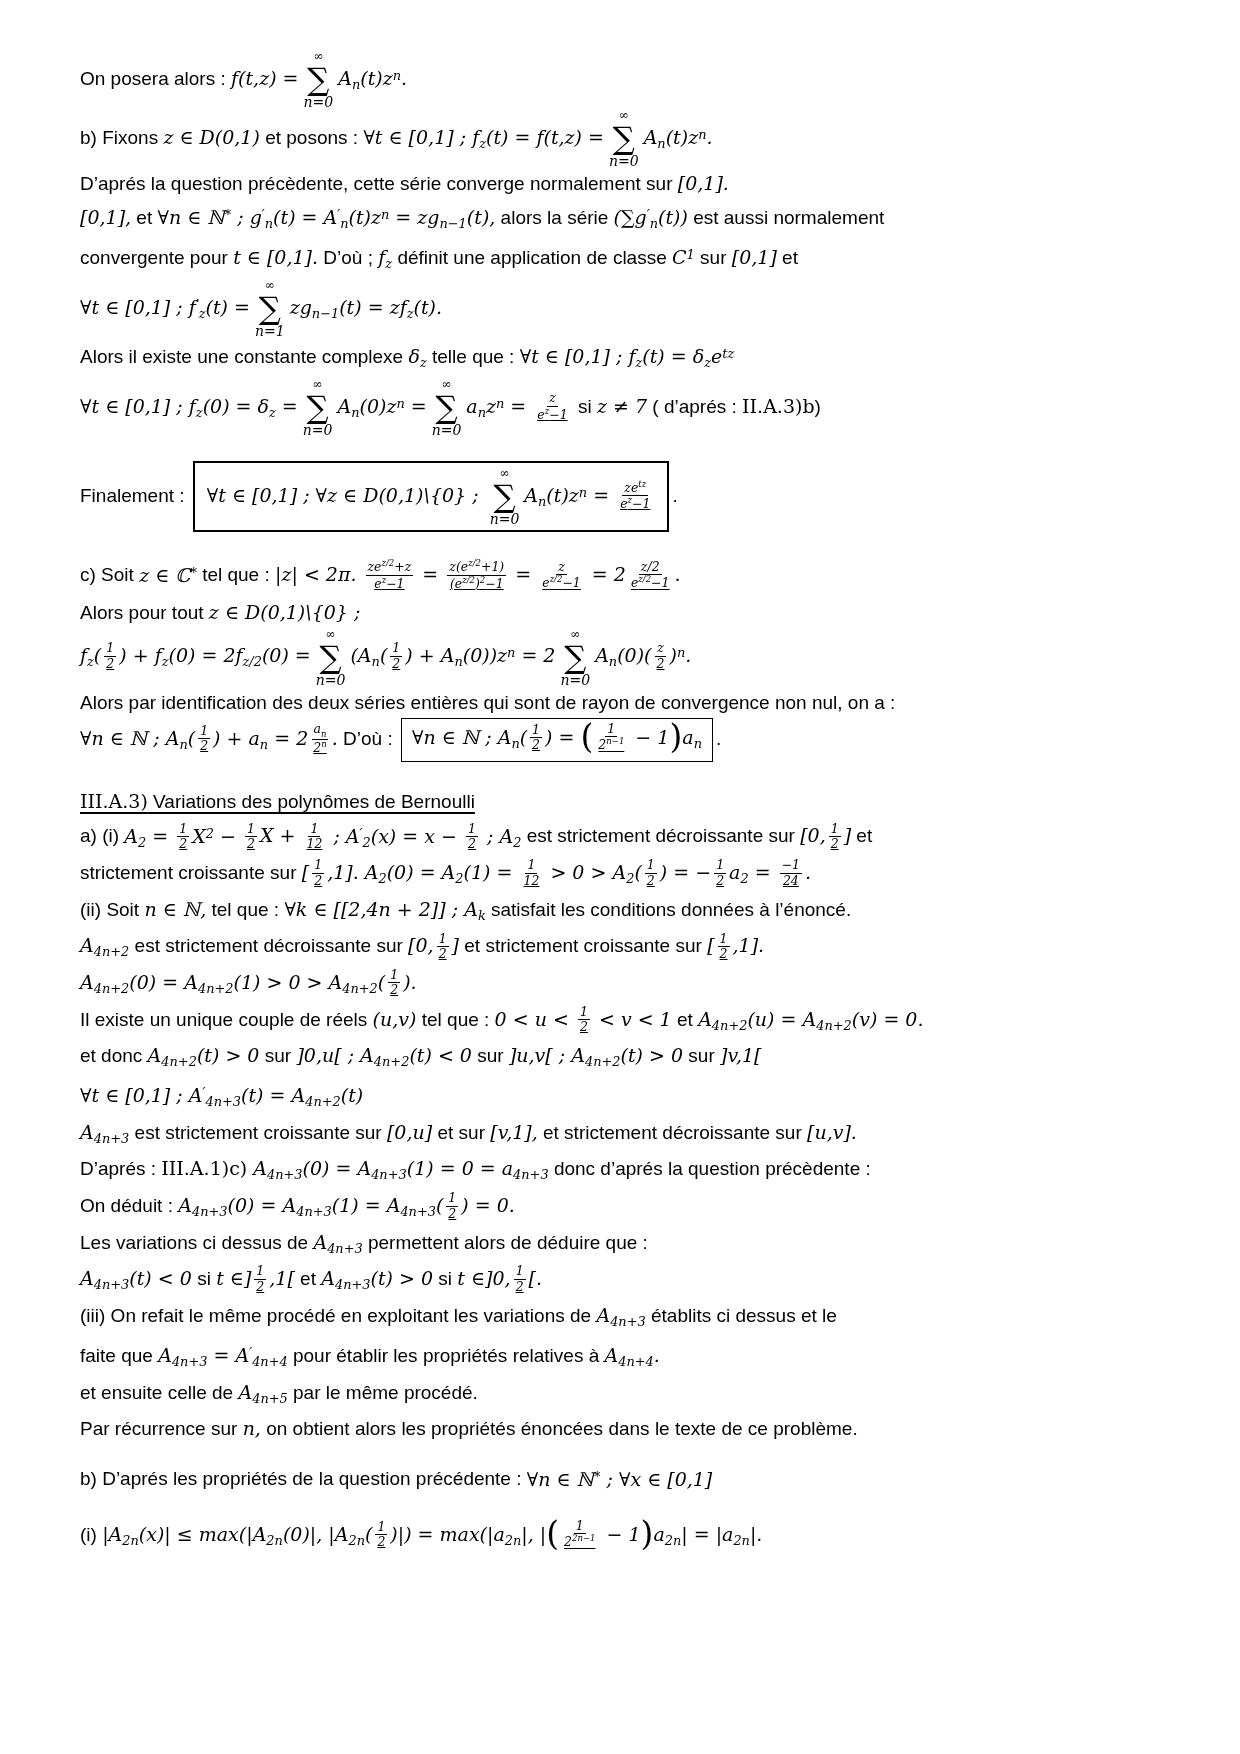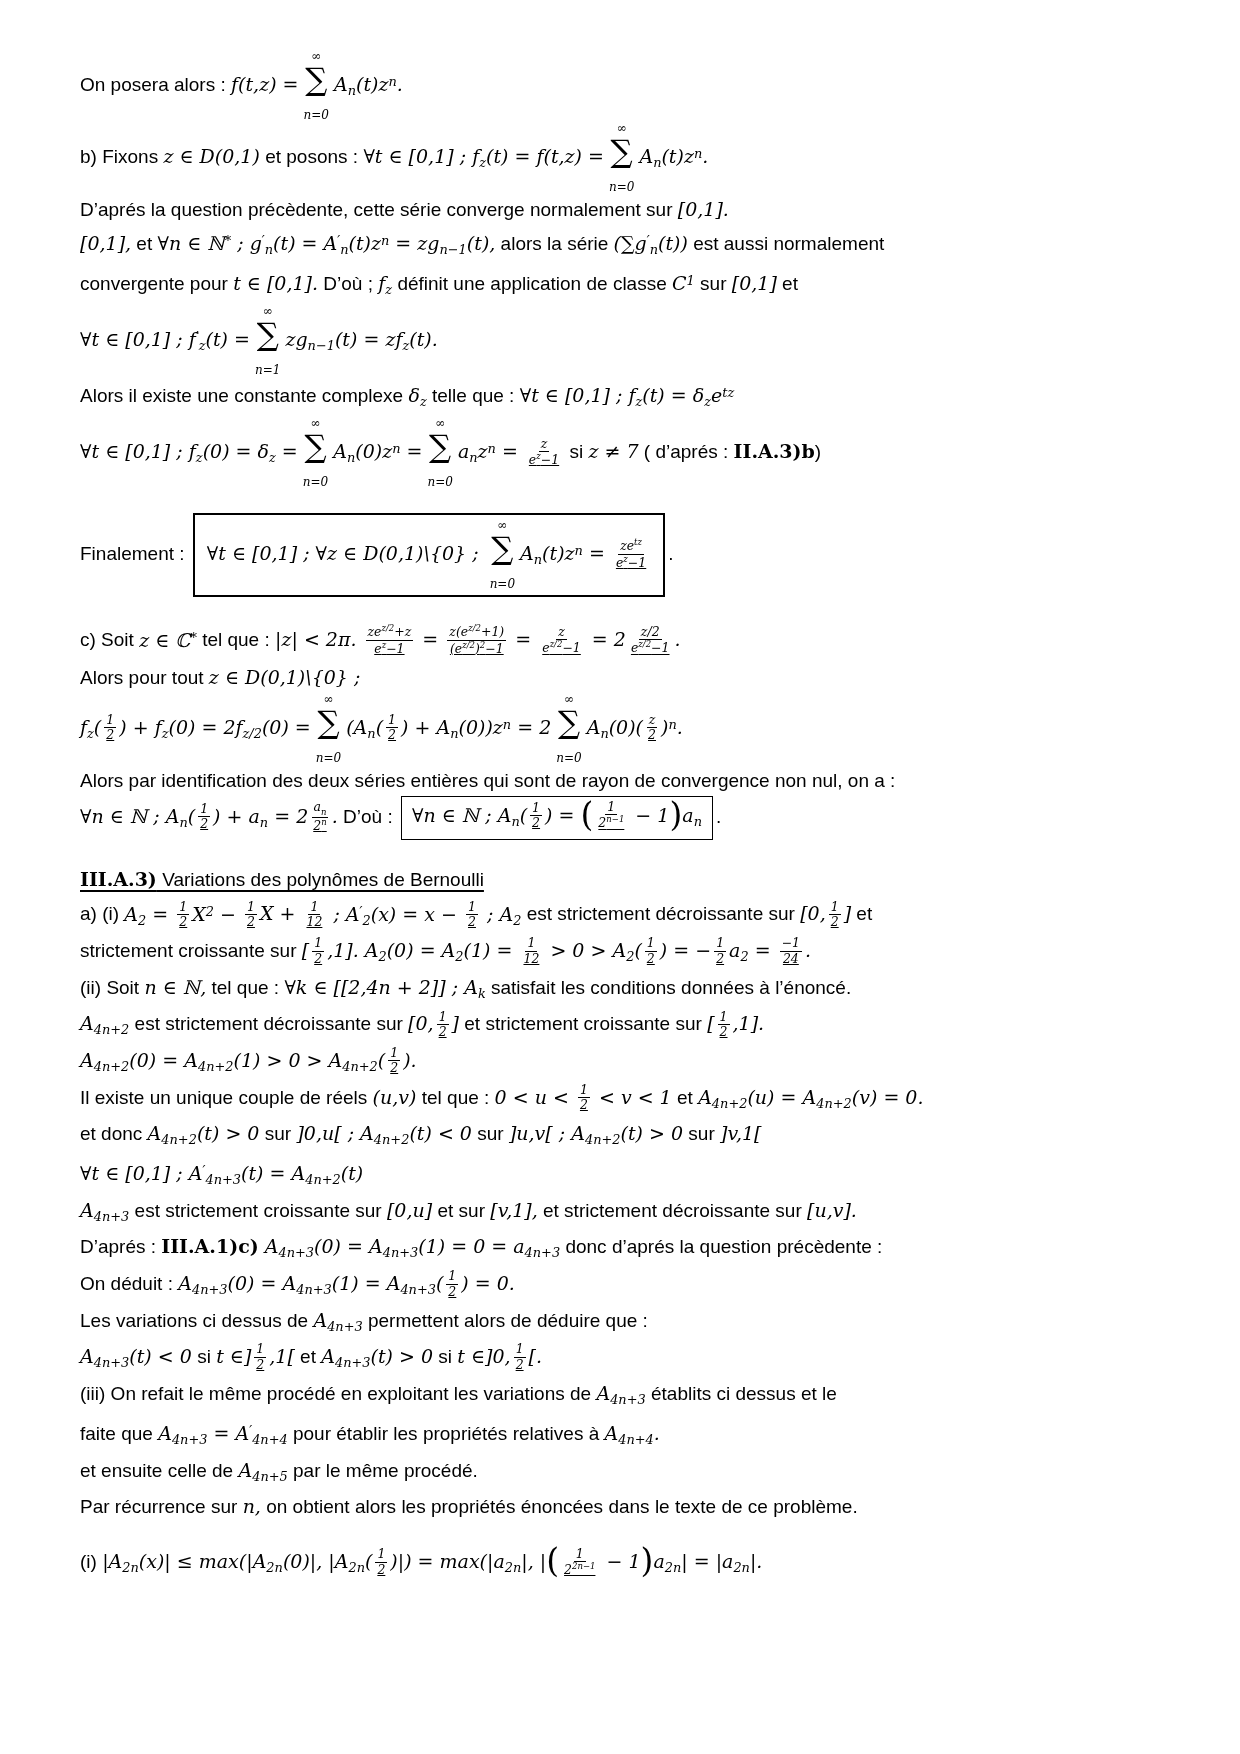--- a/index.html
+++ b/index.html
@@ -4,26 +4,26 @@
 <style>
   html,body{margin:0;padding:0;background:#ffffff;}
   body{width:1240px;height:1754px;overflow:hidden;color:#000;}
   .page{padding:50px 68px 0 80px;}
   .line{font-family:"Liberation Sans",sans-serif;font-size:19px;line-height:31px;}
   .txt{font-family:"Liberation Sans",sans-serif;}
   .math{font-family:"DejaVu Serif","Liberation Serif",serif;font-style:italic;}
   .math sub,.math sup,.frac sub,.frac sup,.sum sub,.sum sup{font-size:68%;}
   .math sub{vertical-align:-0.28em;}
   .math sup{vertical-align:0.42em;}
-  .boldref{font-family:"DejaVu Serif","Liberation Serif",serif;font-weight:700;}
+  .boldref{font-family:"DejaVu Serif","Liberation Serif",serif;font-weight:400;}
   .sum{display:inline-flex;flex-direction:column;align-items:center;vertical-align:middle;
        font-family:"DejaVu Serif",serif;font-style:normal;margin:0 5px;line-height:1;}
   .sum .top{font-size:12px;line-height:13px;margin-bottom:1px;}
   .sum .sig{font-size:31px;line-height:30px;}
-  .sum .bot{font-size:12px;line-height:14px;font-style:italic;margin-top:14px;}
+  .sum .bot{font-size:14px;line-height:14px;font-style:italic;margin-top:1px;}
   .frac{display:inline-flex;flex-direction:column;align-items:center;vertical-align:middle;
         font-family:"DejaVu Serif",serif;font-style:italic;font-size:12.5px;line-height:1.15;
         margin:0 3px;position:relative;top:-1px;}
   .frac .num{border-bottom:1px solid #000;padding:0 2px;text-align:center;}
   .frac .den{padding:0 2px;text-decoration:underline;}
   .bigp{font-family:"DejaVu Serif",serif;font-style:normal;font-size:33px;font-weight:400;
         vertical-align:middle;line-height:28px;position:relative;top:-2px;}
   .fbox{display:inline-block;border:1.5px solid #000;padding:3px 10px;margin:0 3px;vertical-align:middle;}
   .fbox.thick{border-width:2.5px;padding:4px 12px;}
   .heading{text-decoration:underline;text-underline-offset:4px;
@@ -181,20 +181,21 @@
         <span class="num">1</span>
         <span class="den">2</span>
       </span><span class="math">,1[</span><span class="txt">   et   </span><span class="math">A<sub>4n+3</sub>(t) &gt; 0</span><span class="txt"> si </span><span class="math">t ∈]0,</span><span class="frac">
         <span class="num">1</span>
         <span class="den">2</span>
       </span><span class="math">[.</span></div>
     <div class="line"><span class="txt">(iii) On refait le même procédé en exploitant les variations de </span><span class="math">A<sub>4n+3</sub></span><span class="txt"> établits ci dessus et le</span></div>
     <div class="line"><span class="txt">faite que </span><span class="math">A<sub>4n+3</sub> = A<sup>′</sup><sub>4n+4</sub></span><span class="txt"> pour établir les propriétés relatives à </span><span class="math">A<sub>4n+4</sub>.</span></div>
     <div class="line"><span class="txt">et ensuite celle de </span><span class="math">A<sub>4n+5</sub></span><span class="txt"> par le même procédé.</span></div>
     <div class="line"><span class="txt">Par récurrence sur </span><span class="math">n,</span><span class="txt"> on obtient alors les propriétés énoncées dans le texte de ce problème.</span></div>
+    <div class="line mt16"><span class="txt">b) D’aprés les propriétés de la question précédente : </span><span class="math">∀n ∈ ℕ<sup>*</sup> ; ∀x ∈ [0,1]</span></div>
     <div class="line mt24"><span class="txt">(i) </span><span class="math">|A<sub>2n</sub>(x)| ≤ max(|A<sub>2n</sub>(0)|, |A<sub>2n</sub>(</span><span class="frac">
         <span class="num">1</span>
         <span class="den">2</span>
       </span><span class="math">)|) = max(|a<sub>2n</sub>|, |</span><span class="bigp">(</span><span class="frac">
         <span class="num">1</span>
         <span class="den">2<sup>2n−1</sup></span>
       </span><span class="math"> − 1</span><span class="bigp">)</span><span class="math">a<sub>2n</sub>| = |a<sub>2n</sub>|.</span></div>
   </div>
 
 </body></html>

